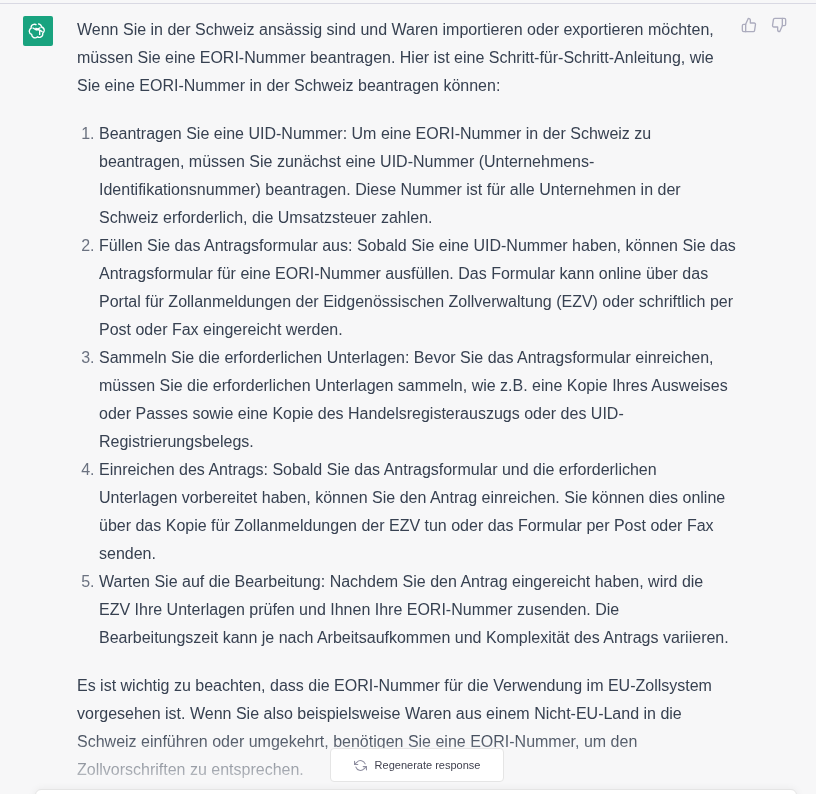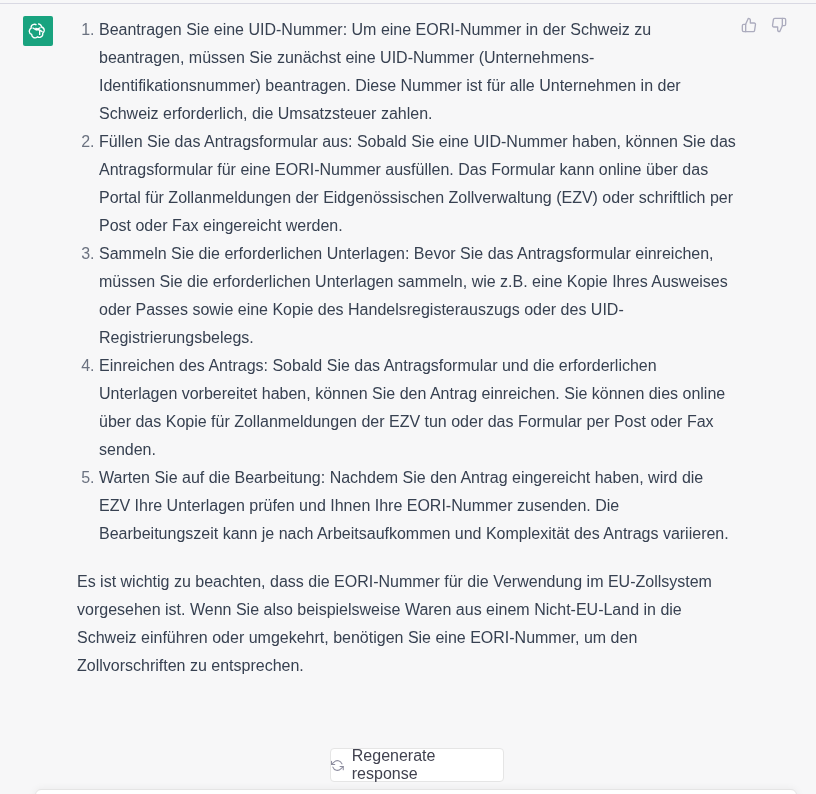--- a/index.html
+++ b/index.html
@@ -25,21 +25,21 @@
   .message ol li { padding-left:0; }
   .message ol li::marker { color:#6b7280; }
   .fade {
     position:absolute; left:0; top:730px; width:816px; height:64px;
     background:linear-gradient(to bottom, rgba(247,247,248,0), rgba(247,247,248,0.9));
   }
   .regen {
     position:absolute; left:330px; top:748px; width:174px; height:34px;
     background:#ffffff; border:1px solid #e5e5e5; border-radius:4px; box-sizing:border-box;
     display:flex; align-items:center; justify-content:center; gap:8px;
-    font-size:16px; color:#40414f; cursor:pointer;
+    font-size:11px; color:#40414f; cursor:pointer;
   }
   .inputbar {
     position:absolute; left:35px; top:789px; width:760px; height:20px;
     background:#ffffff; border:1px solid #e5e5e5; border-radius:6px; box-shadow:0 0 8px rgba(0,0,0,0.06);
   }
 </style>
 </head>
 <body>
 
 <div class="topline"></div>
@@ -60,20 +60,21 @@
   </div>
   <div class="fb-btn">
     <svg width="16" height="16" viewBox="0 0 24 24" fill="none" stroke="#acacbe" stroke-width="2" stroke-linecap="round" stroke-linejoin="round">
       <path d="M10 15v4a3 3 0 0 0 3 3l4-9V2H5.7a2 2 0 0 0-2 1.7l-1.4 9a2 2 0 0 0 2 2.3z"></path>
       <path d="M17 2h3a2 2 0 0 1 2 2v7a2 2 0 0 1-2 2h-3"></path>
     </svg>
   </div>
 </div>
 
 <div class="message">
+  <p>Wenn Sie in der Schweiz ansässig sind und Waren importieren oder exportieren möchten, müssen Sie eine EORI-Nummer beantragen. Hier ist eine Schritt-für-Schritt-Anleitung, wie Sie eine EORI-Nummer in der Schweiz beantragen können:</p>
   <ol>
     <li>Beantragen Sie eine UID-Nummer: Um eine EORI-Nummer in der Schweiz zu beantragen, müssen Sie zunächst eine UID-Nummer (Unternehmens-Identifikationsnummer) beantragen. Diese Nummer ist für alle Unternehmen in der Schweiz erforderlich, die Umsatzsteuer zahlen.</li>
     <li>Füllen Sie das Antragsformular aus: Sobald Sie eine UID-Nummer haben, können Sie das Antragsformular für eine EORI-Nummer ausfüllen. Das Formular kann online über das Portal für Zollanmeldungen der Eidgenössischen Zollverwaltung (EZV) oder schriftlich per Post oder Fax eingereicht werden.</li>
     <li>Sammeln Sie die erforderlichen Unterlagen: Bevor Sie das Antragsformular einreichen, müssen Sie die erforderlichen Unterlagen sammeln, wie z.B. eine Kopie Ihres Ausweises oder Passes sowie eine Kopie des Handelsregisterauszugs oder des UID-Registrierungsbelegs.</li>
     <li>Einreichen des Antrags: Sobald Sie das Antragsformular und die erforderlichen Unterlagen vorbereitet haben, können Sie den Antrag einreichen. Sie können dies online über das Kopie für Zollanmeldungen der EZV tun oder das Formular per Post oder Fax senden.</li>
     <li>Warten Sie auf die Bearbeitung: Nachdem Sie den Antrag eingereicht haben, wird die EZV Ihre Unterlagen prüfen und Ihnen Ihre EORI-Nummer zusenden. Die Bearbeitungszeit kann je nach Arbeitsaufkommen und Komplexität des Antrags variieren.</li>
   </ol>
   <p>Es ist wichtig zu beachten, dass die EORI-Nummer für die Verwendung im EU-Zollsystem vorgesehen ist. Wenn Sie also beispielsweise Waren aus einem Nicht-EU-Land in die Schweiz einführen oder umgekehrt, benötigen Sie eine EORI-Nummer, um den Zollvorschriften zu entsprechen.</p>
 </div>
 

